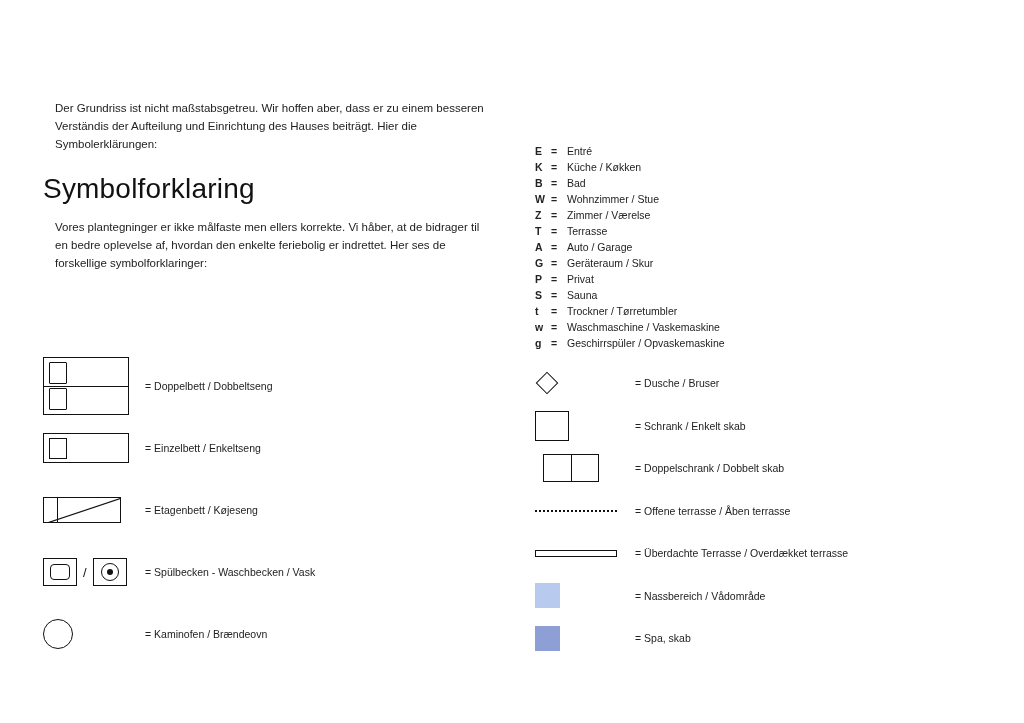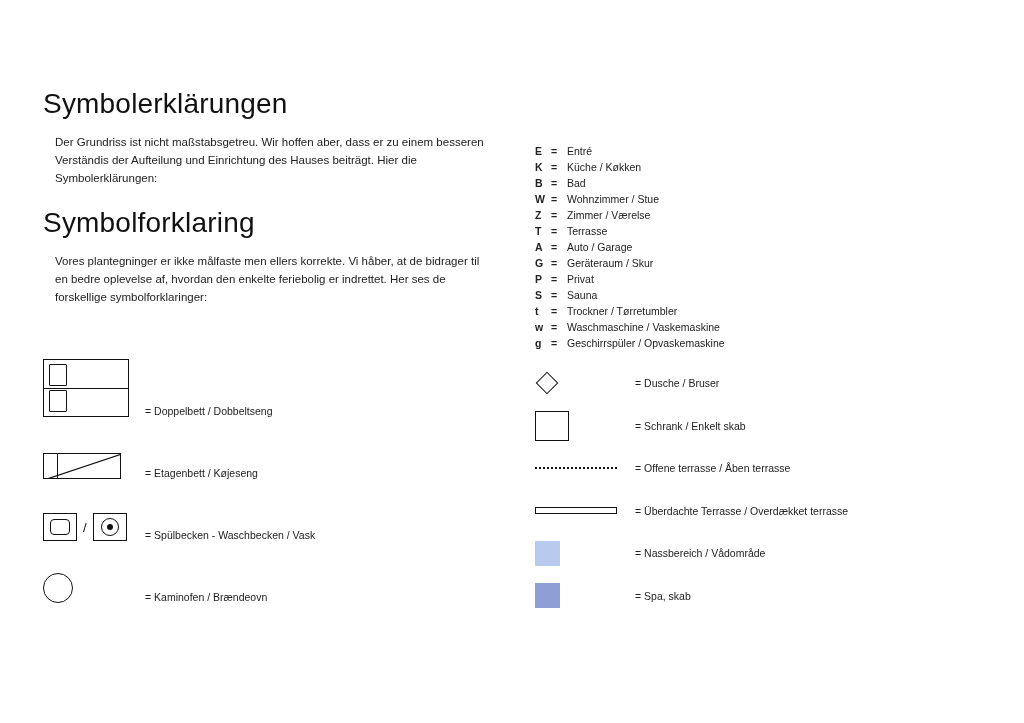--- a/index.html
+++ b/index.html
@@ -81,21 +81,21 @@
 
   
   .legend-left {
     position: absolute;
     left: 43px;
     top: 355px;
     width: 470px;
   }
   .lrow {
     display: flex;
-    align-items: flex-end;
+    align-items: center;
     height: 62px;
   }
   .lrow .sym {
     width: 92px;
     flex: 0 0 92px;
     display: flex;
     align-items: center;
     justify-content: flex-start;
   }
   .lrow .lbl {
@@ -308,21 +308,20 @@
   }
   .swatch.wet { background: #b8cbee; }
   .swatch.spa { background: #8e9fd6; }
 </style>
 </head>
 <body>
 
 <div class="page">
 
   <div class="col-left">
-    <h1 class="title">Symbolerklärungen</h1>
     <p class="intro">Der Grundriss ist nicht maßstabsgetreu. Wir hoffen aber, dass er zu einem besseren Verständis der Aufteilung und Einrichtung des Hauses beiträgt.
 Hier die Symbolerklärungen:</p>
 
     <h1 class="title second">Symbolforklaring</h1>
     <p class="intro">Vores plantegninger er ikke målfaste men ellers korrekte. Vi håber, at de bidrager til en bedre oplevelse af, hvordan den enkelte feriebolig er indrettet.
 Her ses de forskellige symbolforklaringer:</p>
   </div>
 
   <div class="col-right abbr-list">
     <div class="abbr-row">
@@ -398,20 +397,28 @@
       <div class="sym">
         <div class="bed-double">
           <div class="divider"></div>
           <div class="pillow p1"></div>
           <div class="pillow p2"></div>
         </div>
       </div>
       <div class="lbl">= Doppelbett / Dobbeltseng</div>
     </div>
 
+    <div class="lrow">
+      <div class="sym">
+        <div class="bed-single">
+          <div class="pillow"></div>
+        </div>
+      </div>
+      <div class="lbl">= Einzelbett / Enkeltseng</div>
+    </div>
 
     <div class="lrow">
       <div class="sym">
         <div class="bunk">
           <div class="corner"></div>
           <div class="diag">
             <svg width="78" height="26" viewBox="0 0 78 26" preserveAspectRatio="none">
               <line x1="0" y1="26" x2="78" y2="0" stroke="#111" stroke-width="1.2"></line>
             </svg>
           </div>
@@ -455,20 +462,29 @@
       <div class="lbl">= Dusche / Bruser</div>
     </div>
 
     <div class="rrow">
       <div class="sym">
         <div class="wardrobe"></div>
       </div>
       <div class="lbl">= Schrank / Enkelt skab</div>
     </div>
 
+    <div class="rrow">
+      <div class="sym">
+        <div class="wardrobe-double">
+            <div class="half"></div>
+            <div class="half"></div>
+          </div>
+      </div>
+      <div class="lbl">= Doppelschrank / Dobbelt skab</div>
+    </div>
 
     <div class="rrow">
       <div class="sym">
         <div class="dashed-line"></div>
       </div>
       <div class="lbl">= Offene terrasse / Åben terrasse</div>
     </div>
 
     <div class="rrow">
       <div class="sym">

